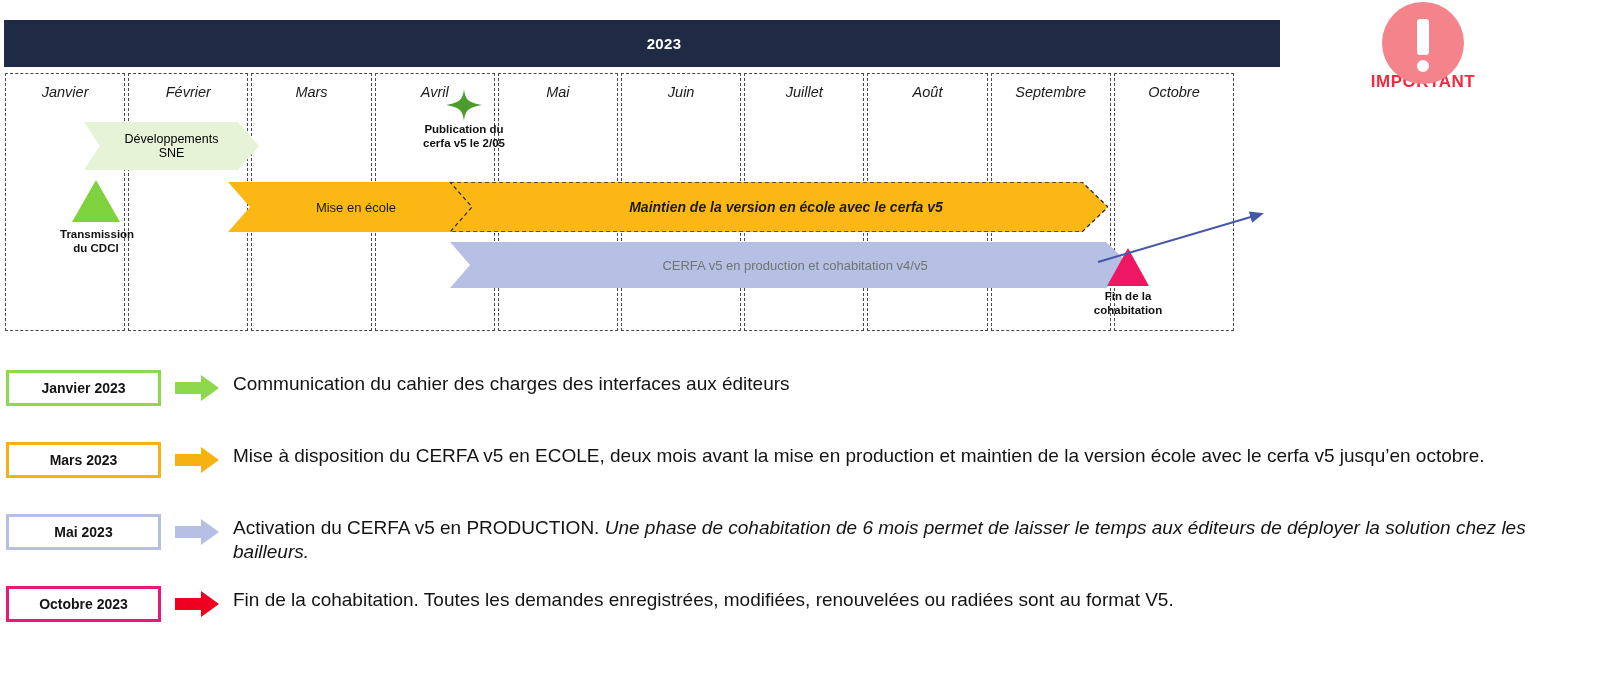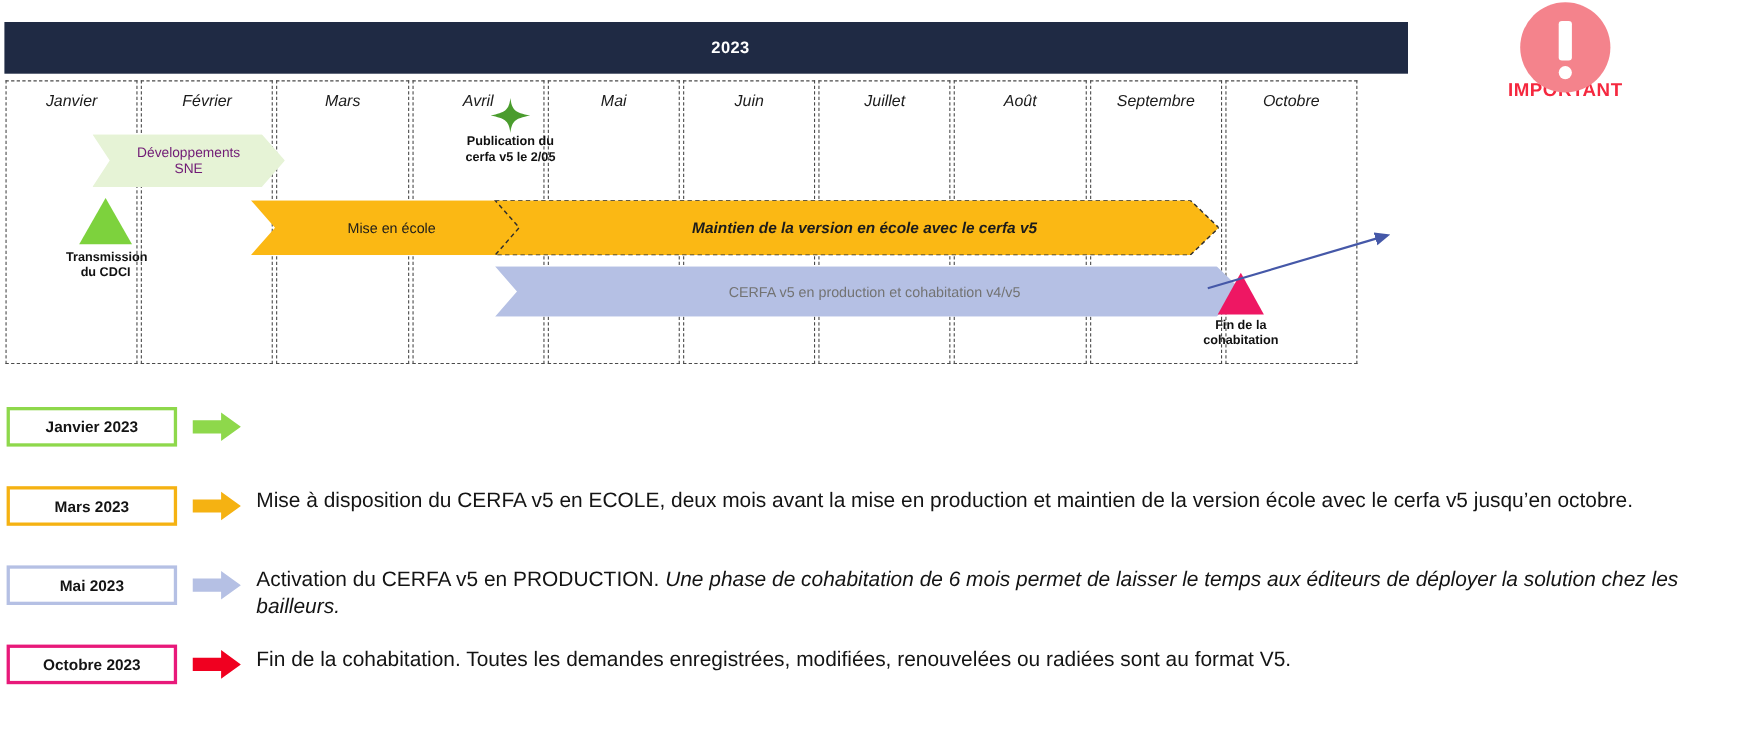--- a/index.html
+++ b/index.html
@@ -73,21 +73,21 @@
   #dev-sne {
     position: absolute;
     left: 84px; top: 122px;
     width: 175px; height: 48px;
     background: #e6f3d6;
     clip-path: polygon(0 0, 88% 0, 100% 50%, 88% 100%, 0 100%, 9% 50%);
     display: flex; flex-direction: column;
     align-items: center; justify-content: center;
     text-align: center;
     font-size: 12.5px;
-    color: #701a75;
+    color: #000000;
     line-height: 1.15;
     font-weight: 400;
   }
 
   
   #transmission-marker {
     position: absolute;
     left: 60px; top: 180px;
     width: 72px; text-align: center;
   }
@@ -413,20 +413,23 @@
 
 <div id="legend">
 
   <div class="legend-row row-janvier">
     <div class="legend-chip">Janvier 2023</div>
     <div class="legend-arrow-cell">
       <svg class="leg-arrow" viewBox="0 0 44 28">
         <path d="M0,8 L26,8 L26,1 L44,14 L26,27 L26,20 L0,20 Z" fill="#8ed84b"></path>
       </svg>
     </div>
+    <div class="legend-text">
+      <span>Communication du cahier des charges des interfaces aux éditeurs</span>
+    </div>
   </div>
 
   <div class="legend-row row-mars">
     <div class="legend-chip">Mars 2023</div>
     <div class="legend-arrow-cell">
       <svg class="leg-arrow" viewBox="0 0 44 28">
         <path d="M0,8 L26,8 L26,1 L44,14 L26,27 L26,20 L0,20 Z" fill="#f5b212"></path>
       </svg>
     </div>
     <div class="legend-text">

